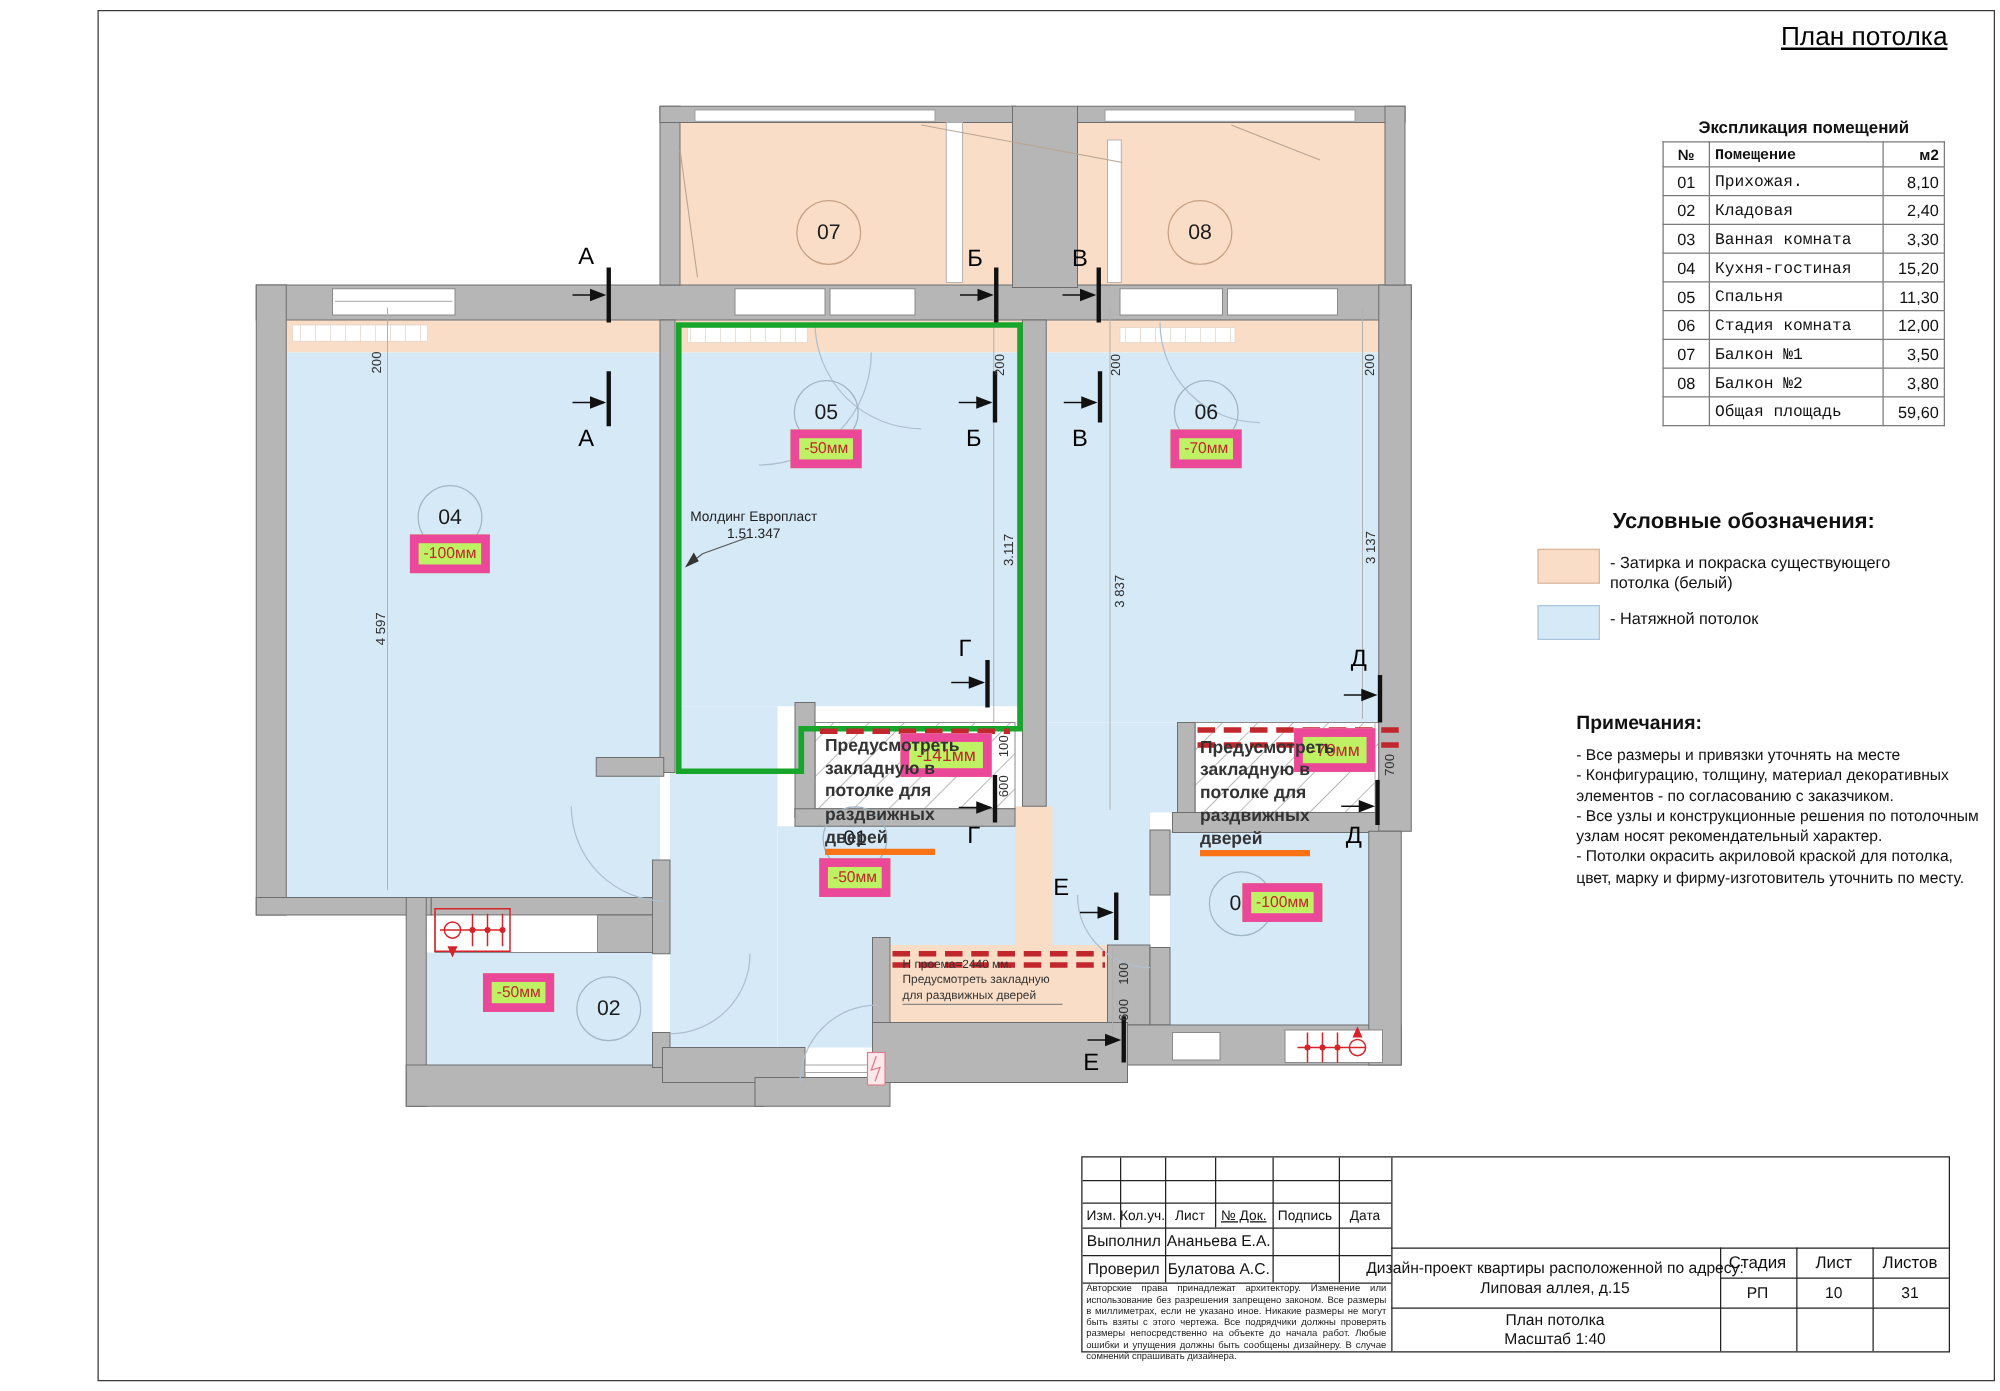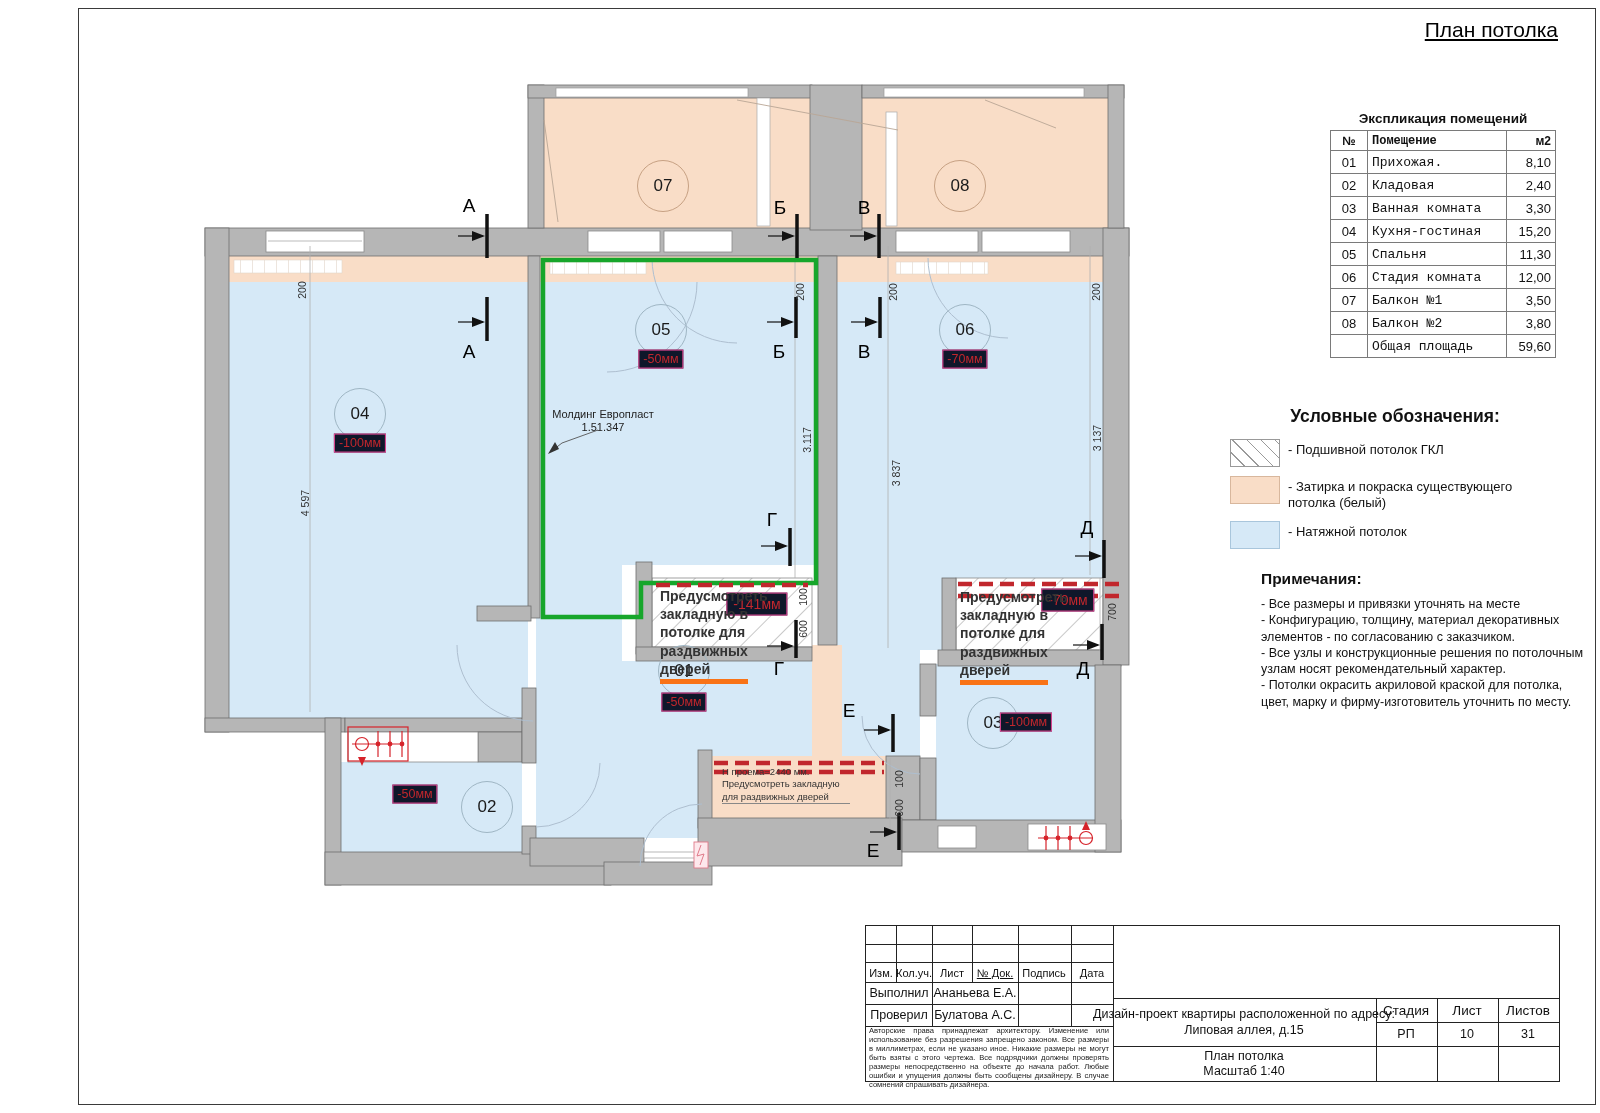--- a/index.html
+++ b/index.html
@@ -3,21 +3,21 @@
 <meta charset="utf-8">
 <style>
   html,body{margin:0;padding:0;background:#fff;}
   #page{position:relative;width:1600px;height:1113px;background:#fff;
         font-family:"Liberation Sans","DejaVu Sans",sans-serif;color:#111;overflow:hidden;}
   #frame{position:absolute;left:78px;top:8px;width:1516px;height:1095px;border:1px solid #3a3a3a;}
   
   #sheet-title{position:absolute;left:1408px;top:18px;width:150px;font-size:21px;
                text-align:right;text-decoration:underline;color:#000;}
   #schedule{position:absolute;left:1330px;top:94px;width:226px;}
-  #schedule .t-title{font-weight:bold;font-size:13.5px;text-align:center;margin-bottom:4px;margin-top:17px;}
+  #schedule .t-title{font-weight:bold;font-size:13.5px;text-align:center;margin-bottom:4px;}
   #schedule table{border-collapse:collapse;width:100%;}
   #schedule td,#schedule th{border:1px solid #7a7a7a;font-size:13px;height:20px;padding:1px 4px;}
   #schedule th{font-size:12px;font-weight:bold;height:17px;}
   .col-num{width:28px;text-align:center;}
   .col-name{text-align:left;font-family:Liberation Mono, monospace;}
   .col-area{width:40px;text-align:right;}
   #legend{position:absolute;left:1230px;top:406px;width:330px;}
   #legend .l-title{font-weight:bold;font-size:17.5px;text-align:center;margin-bottom:12px;}
   .l-item{display:flex;align-items:flex-start;margin-bottom:9px;}
   .swatch{width:48px;height:26px;border:1px solid #999;flex:0 0 48px;margin-right:8px;}
@@ -26,22 +26,22 @@
   .swatch.blue{background:#d6e9f7;border-color:#a9c6dc;}
   .l-label{font-size:13px;line-height:1.25;padding-top:3px;}
   #notes{position:absolute;left:1228px;top:570px;width:330px;margin-left:33px;}
   #notes .n-title{font-weight:bold;font-size:15.5px;margin-bottom:8px;}
   #notes .n-line{font-size:12.5px;line-height:1.3;}
   
   #plan{position:absolute;left:0;top:0;width:1160px;height:915px;}
   .room-circle{position:absolute;width:50px;height:50px;border:1px solid #9fb6c4;border-radius:50%;
                display:flex;align-items:center;justify-content:center;font-size:17px;color:#1a1a1a;}
   .room-circle.balcony{border-color:#c7a183;}
-  .off-box{position:absolute;transform:translate(-50%,-50%);border:1px solid #ec4899;color:#c1272d;
-           background:#0f172a;font-size:12.5px;padding:0 4px;line-height:1.35;white-space:nowrap;}
+  .off-box{position:absolute;transform:translate(-50%,-50%);border:7px solid #ec4899;color:#c1272d;
+           background:#bef264;font-size:12.5px;padding:0 4px;line-height:1.35;white-space:nowrap;}
   .off-box.big{font-size:14px;padding:1px 6px;}
   .zone-note{position:absolute;font-size:14px;color:#333;line-height:1.3;width:88px;border-bottom:5px solid #f97316;padding-bottom:1px;font-weight:bold;}
   .door-note{position:absolute;font-size:9.5px;color:#333;line-height:1.3;width:128px;border-bottom:1px solid #888;}
   .molding-label{position:absolute;font-size:11px;color:#222;text-align:center;width:110px;line-height:1.2;}
   .sec{position:absolute;transform:translate(-50%,-50%);font-size:19px;color:#000;}
   .dim{position:absolute;transform:translate(-50%,-50%) rotate(-90deg);font-size:10.5px;color:#333;white-space:nowrap;}
   
   #tblock{position:absolute;left:865px;top:925px;width:693px;height:155px;border:1.2px solid #222;}
   .hl,.vl{position:absolute;background:#222;}
   .tb-text{position:absolute;transform:translate(-50%,-50%);white-space:nowrap;}
@@ -407,24 +407,20 @@
         <td class="col-name">Общая площадь</td>
         <td class="col-area">59,60</td>
       </tr>
     </tbody>
       </table>
   </div>
 
   <div id="legend">
     <div class="l-title">Условные обозначения:</div>
     <div class="l-item">
-      <div class="swatch hatch"></div>
-      <div class="l-label">- Подшивной потолок ГКЛ</div>
-    </div>
-    <div class="l-item">
       <div class="swatch peach"></div>
       <div class="l-label">- Затирка и покраска существующего потолка (белый)</div>
     </div>
     <div class="l-item">
       <div class="swatch blue"></div>
       <div class="l-label">- Натяжной потолок</div>
     </div>
   </div>
 
   <div id="notes">

